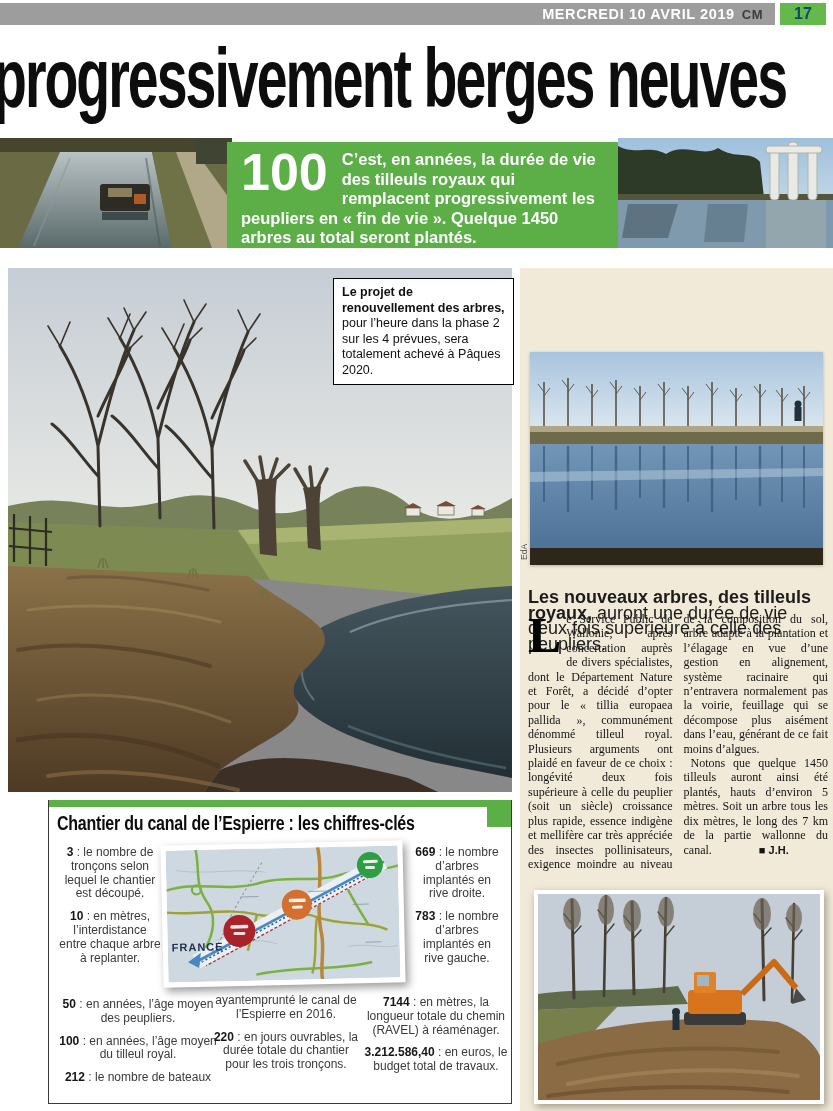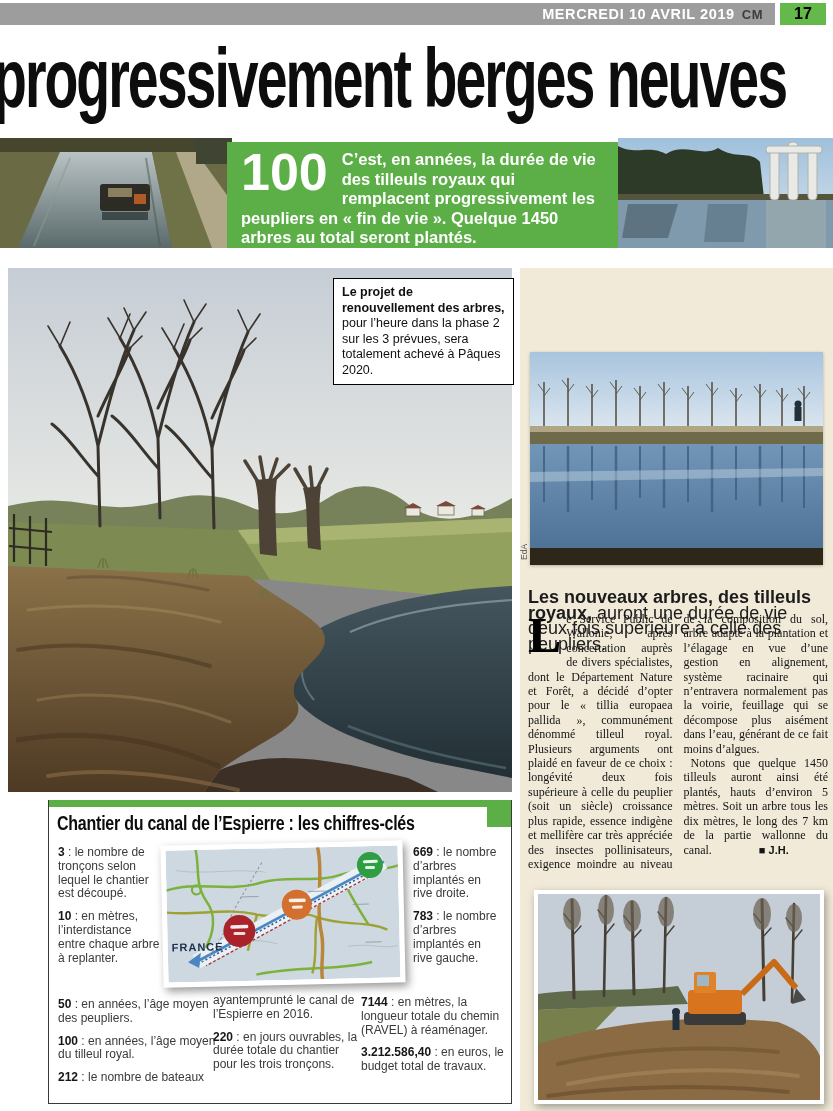--- a/index.html
+++ b/index.html
@@ -5,21 +5,21 @@
   html,body{margin:0;padding:0;background:#ffffff;}
   .page{position:relative;width:833px;height:1111px;overflow:hidden;background:#fff;
         font-family:"Liberation Sans",sans-serif;color:#111;}
 
   
   .topbar{position:absolute;top:3px;left:0;width:833px;height:22px;display:flex;}
   .topbar-gray{flex:1;background:#9d9d9d;display:flex;align-items:center;justify-content:flex-end;
                gap:7px;padding-right:12px;}
   .topbar-date{color:#fff;font-weight:bold;font-size:14.5px;letter-spacing:.6px;}
   .topbar-edition{color:#3d3d3d;font-weight:bold;font-size:13px;letter-spacing:.5px;}
-  .topbar-pagebox{width:46px;margin:0 7px 0 5px;background:#64b94a;color:#000000;font-weight:bold;
+  .topbar-pagebox{width:46px;margin:0 7px 0 5px;background:#64b94a;color:#0c4a6e;font-weight:bold;
                   font-size:16px;display:flex;align-items:center;justify-content:center;}
 
   
   .headline{position:absolute;top:36px;left:-7px;margin:0;font-size:84px;font-weight:bold;
             color:#0d0d0d;letter-spacing:-3px;line-height:1;white-space:nowrap;
             transform:scaleX(.66);transform-origin:left top;}
 
   
   .photo{position:absolute;overflow:hidden;background:#888;}
   .photo svg{display:block;}
@@ -57,21 +57,21 @@
                 box-shadow:2px 3px 8px rgba(0,0,0,.35);overflow:hidden;background:#aaa;}
 
   
   .figures{position:absolute;top:800px;left:48px;width:464px;height:304px;box-sizing:border-box;
            border:1px solid #3a3a3a;border-top:none;background:#fff;}
   .figures-topbar{position:absolute;top:0;left:0;width:100%;height:7px;background:#5cae47;}
   .figures-sq{position:absolute;top:0;right:0;width:24px;height:27px;background:#5cae47;}
   .figures-title{position:absolute;top:12px;left:8px;margin:0;font-size:20px;font-weight:bold;
                  color:#0d0d0d;letter-spacing:-.3px;white-space:nowrap;
                  transform:scaleX(.8);transform-origin:left top;}
-  .fig-col{position:absolute;font-size:12px;line-height:13.8px;color:#3a3a3a;}
+  .fig-col{position:absolute;font-size:12px;line-height:13.8px;color:#3a3a3a;text-align:center;}
   .fig-col p{margin:0 0 9px 0;}
   .fig-col b{color:#161616;}
   .fig-cont{margin:0 0 6px 0;}
   .col1a{left:9px;top:46px;width:104px;}
   .col1b{left:9px;top:198px;width:160px;}
   .col2{left:164px;top:194px;width:146px;}
   .col3a{left:364px;top:46px;width:88px;}
   .col3b{left:312px;top:196px;width:150px;}
   .map{position:absolute;top:43px;left:113px;width:232px;height:132px;background:#fff;padding:5px;
        transform:rotate(-1.3deg);box-shadow:3px 4px 8px rgba(0,0,0,.4);}
@@ -218,21 +218,21 @@
       </g>
       <g stroke="#6e7342" stroke-width="1.5" fill="none">
         <path d="M90,300 l3,-9 M95,300 l0,-10 M100,300 l-3,-9"></path>
         <path d="M180,310 l3,-9 M185,310 l0,-10 M190,310 l-3,-9"></path>
         <path d="M250,330 l3,-9 M255,330 l0,-10 M260,330 l-3,-9"></path>
       </g>
     </svg>
   </div>
 
   <div class="caption-box">
-    <b>Le projet de renouvellement des arbres,</b><span> pour l’heure dans la phase 2 sur les 3 prévues, sera totalement achevé à Pâques 2020.</span>
+    <b>Le projet de renouvellement des arbres,</b><span> pour l’heure dans la phase 2 sur les 4 prévues, sera totalement achevé à Pâques 2020.</span>
   </div>
 
   <aside class="article">
 
     <div class="article-photo">
       <svg viewBox="0 0 293 213">
         <defs>
           <linearGradient id="sk2" x1="0" y1="0" x2="0" y2="1">
             <stop offset="0" stop-color="#a8c4de"></stop>
               <stop offset="1" stop-color="#dce7ef"></stop>

